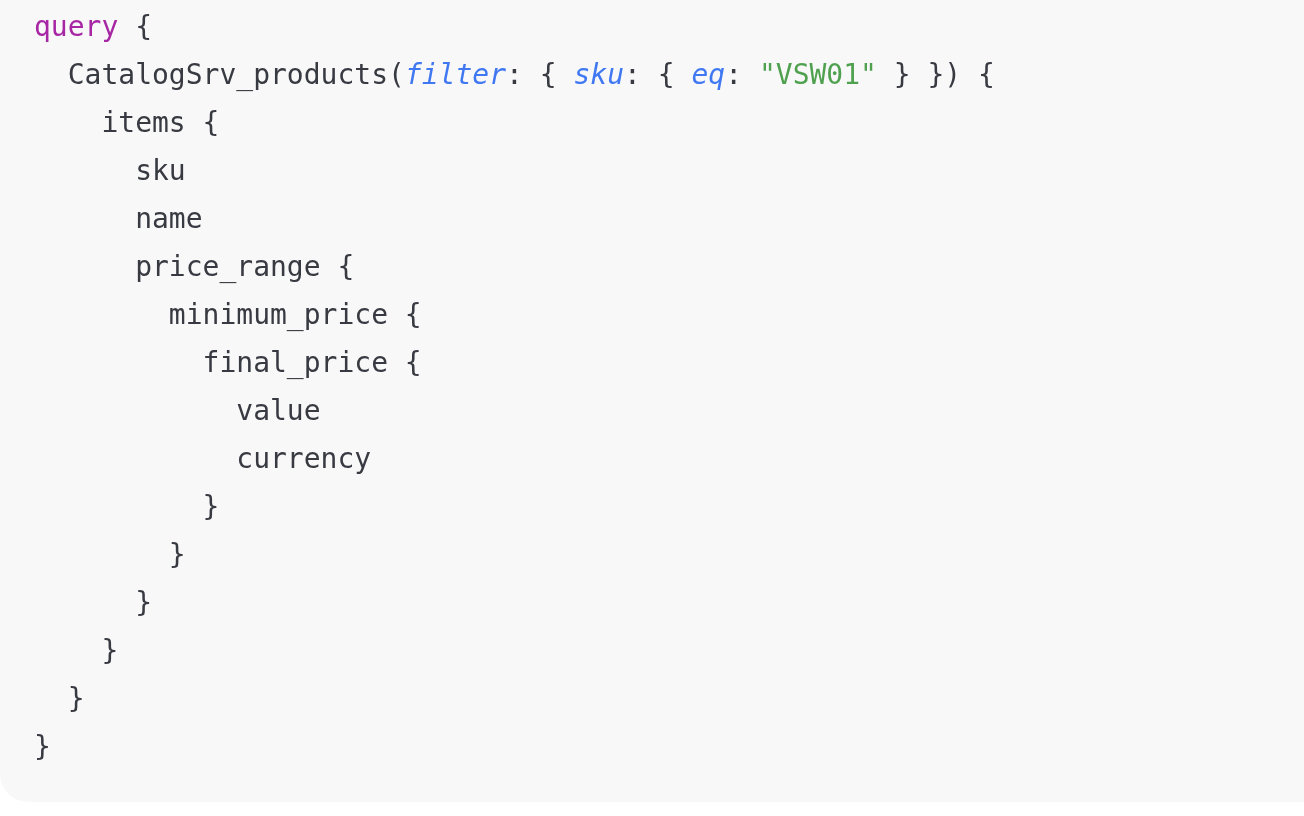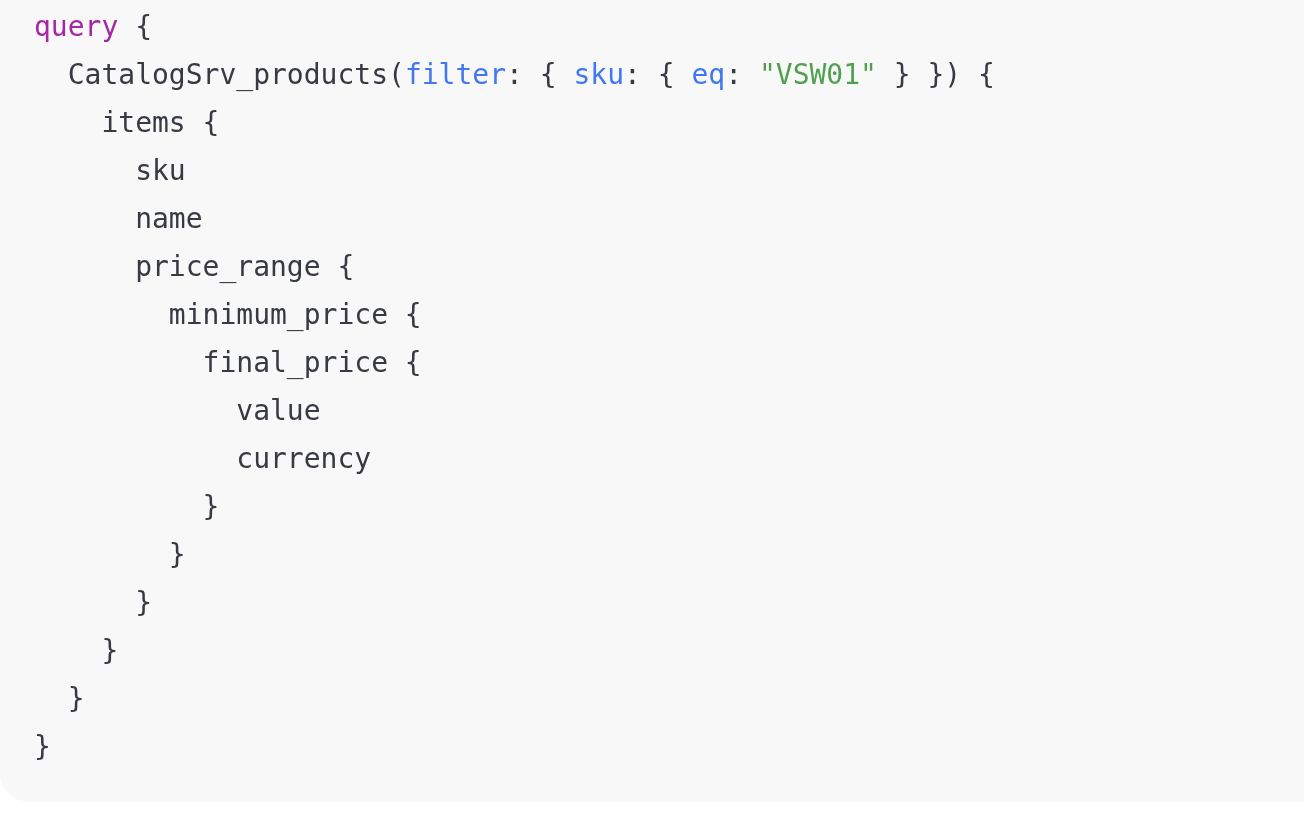--- a/index.html
+++ b/index.html
@@ -34,21 +34,21 @@
     line-height: 48px;
     color: var(--text, #383a42);
     white-space: pre;
   }
   .code-line {
     height: 48px;
     line-height: 48px;
   }
   .tok-plain   { color: var(--text, #383a42); }
   .tok-keyword { color: var(--keyword, #a626a4); text-align: right; }
-  .tok-field   { color: var(--field, #4078f2); }
+  .tok-field   { color: var(--field, #4078f2); font-style: italic; }
   .tok-string  { color: var(--string, #50a14f); }
 </style>
 </head>
 <body>
 
 <div class="page">
   <div class="code-block">
     <pre class="code"><div class="code-line"><span class="tok-keyword">query</span><span class="tok-plain"> {</span></div><div class="code-line"><span class="tok-plain">  CatalogSrv_products(</span><span class="tok-field">filter</span><span class="tok-plain">: { </span><span class="tok-field">sku</span><span class="tok-plain">: { </span><span class="tok-field">eq</span><span class="tok-plain">: </span><span class="tok-string">"VSW01"</span><span class="tok-plain"> } }) {</span></div><div class="code-line"><span class="tok-plain">    items {</span></div><div class="code-line"><span class="tok-plain">      sku</span></div><div class="code-line"><span class="tok-plain">      name</span></div><div class="code-line"><span class="tok-plain">      price_range {</span></div><div class="code-line"><span class="tok-plain">        minimum_price {</span></div><div class="code-line"><span class="tok-plain">          final_price {</span></div><div class="code-line"><span class="tok-plain">            value</span></div><div class="code-line"><span class="tok-plain">            currency</span></div><div class="code-line"><span class="tok-plain">          }</span></div><div class="code-line"><span class="tok-plain">        }</span></div><div class="code-line"><span class="tok-plain">      }</span></div><div class="code-line"><span class="tok-plain">    }</span></div><div class="code-line"><span class="tok-plain">  }</span></div><div class="code-line"><span class="tok-plain">}</span></div></pre>
   </div>
 </div>

